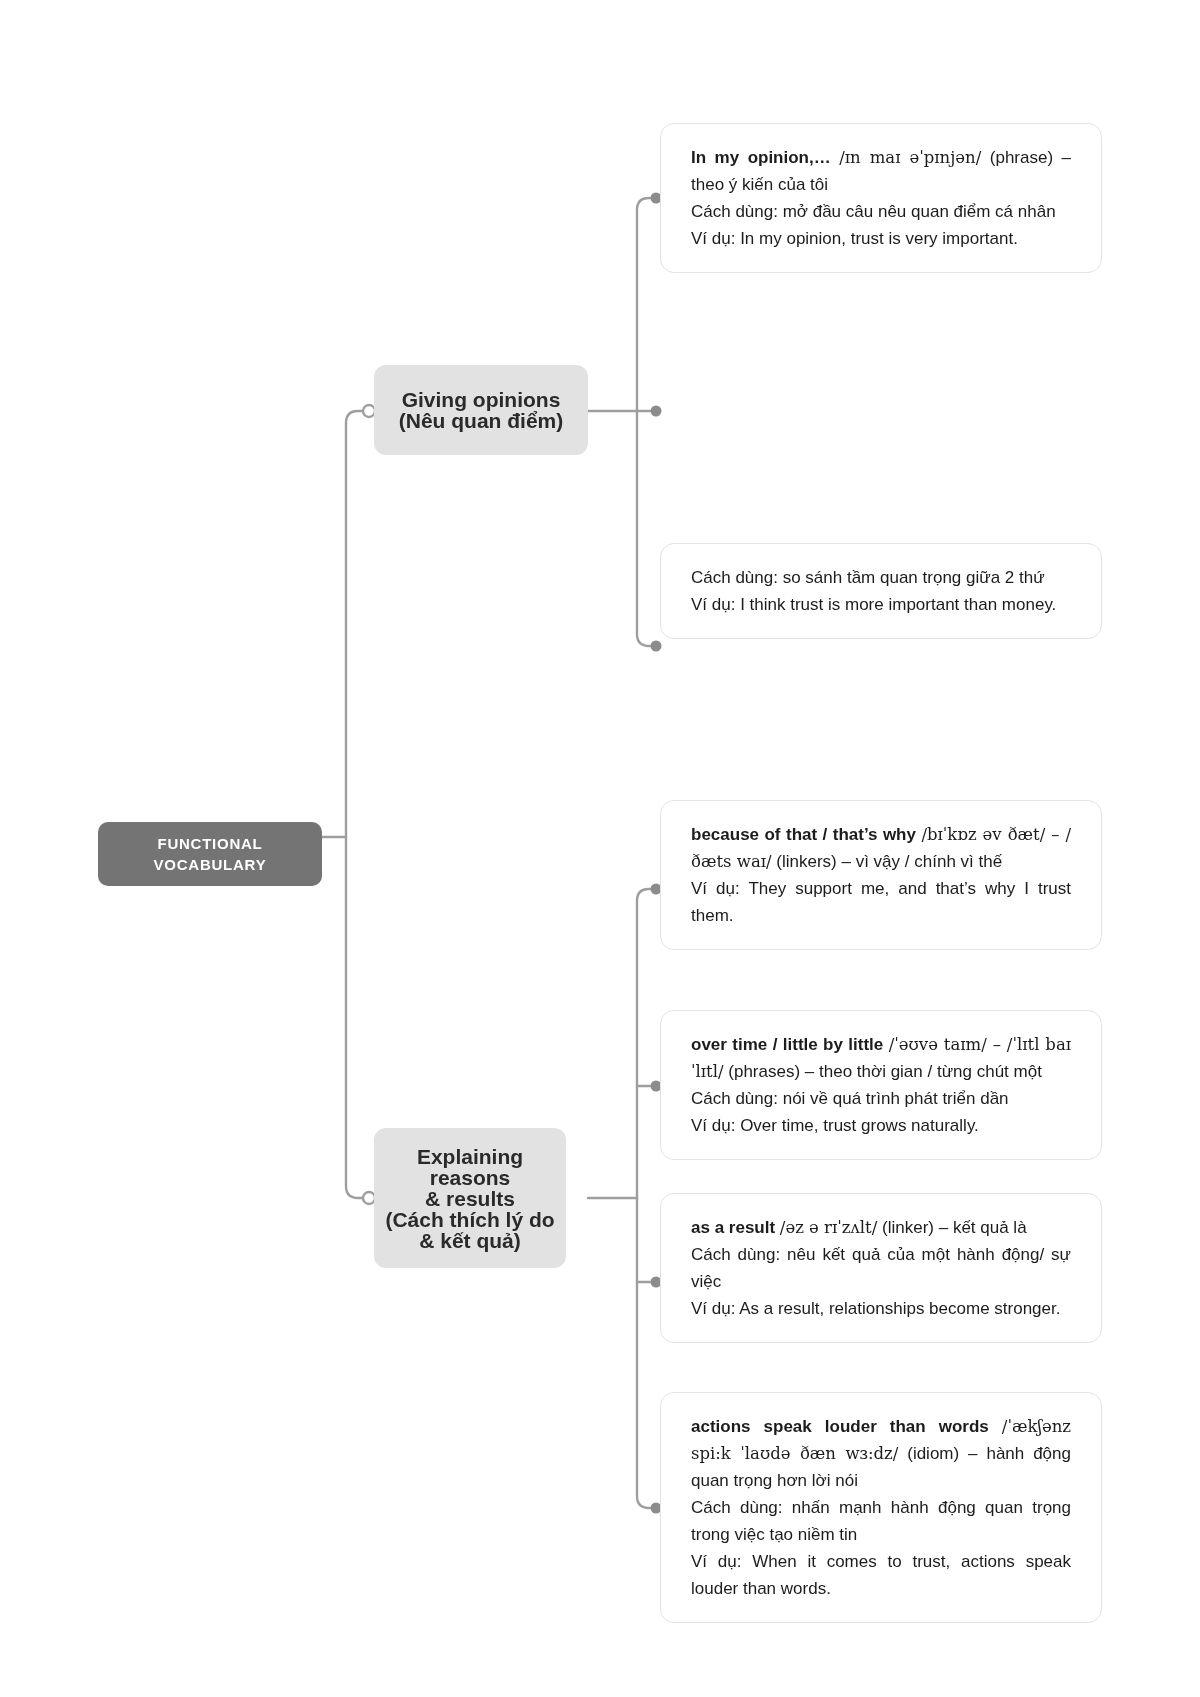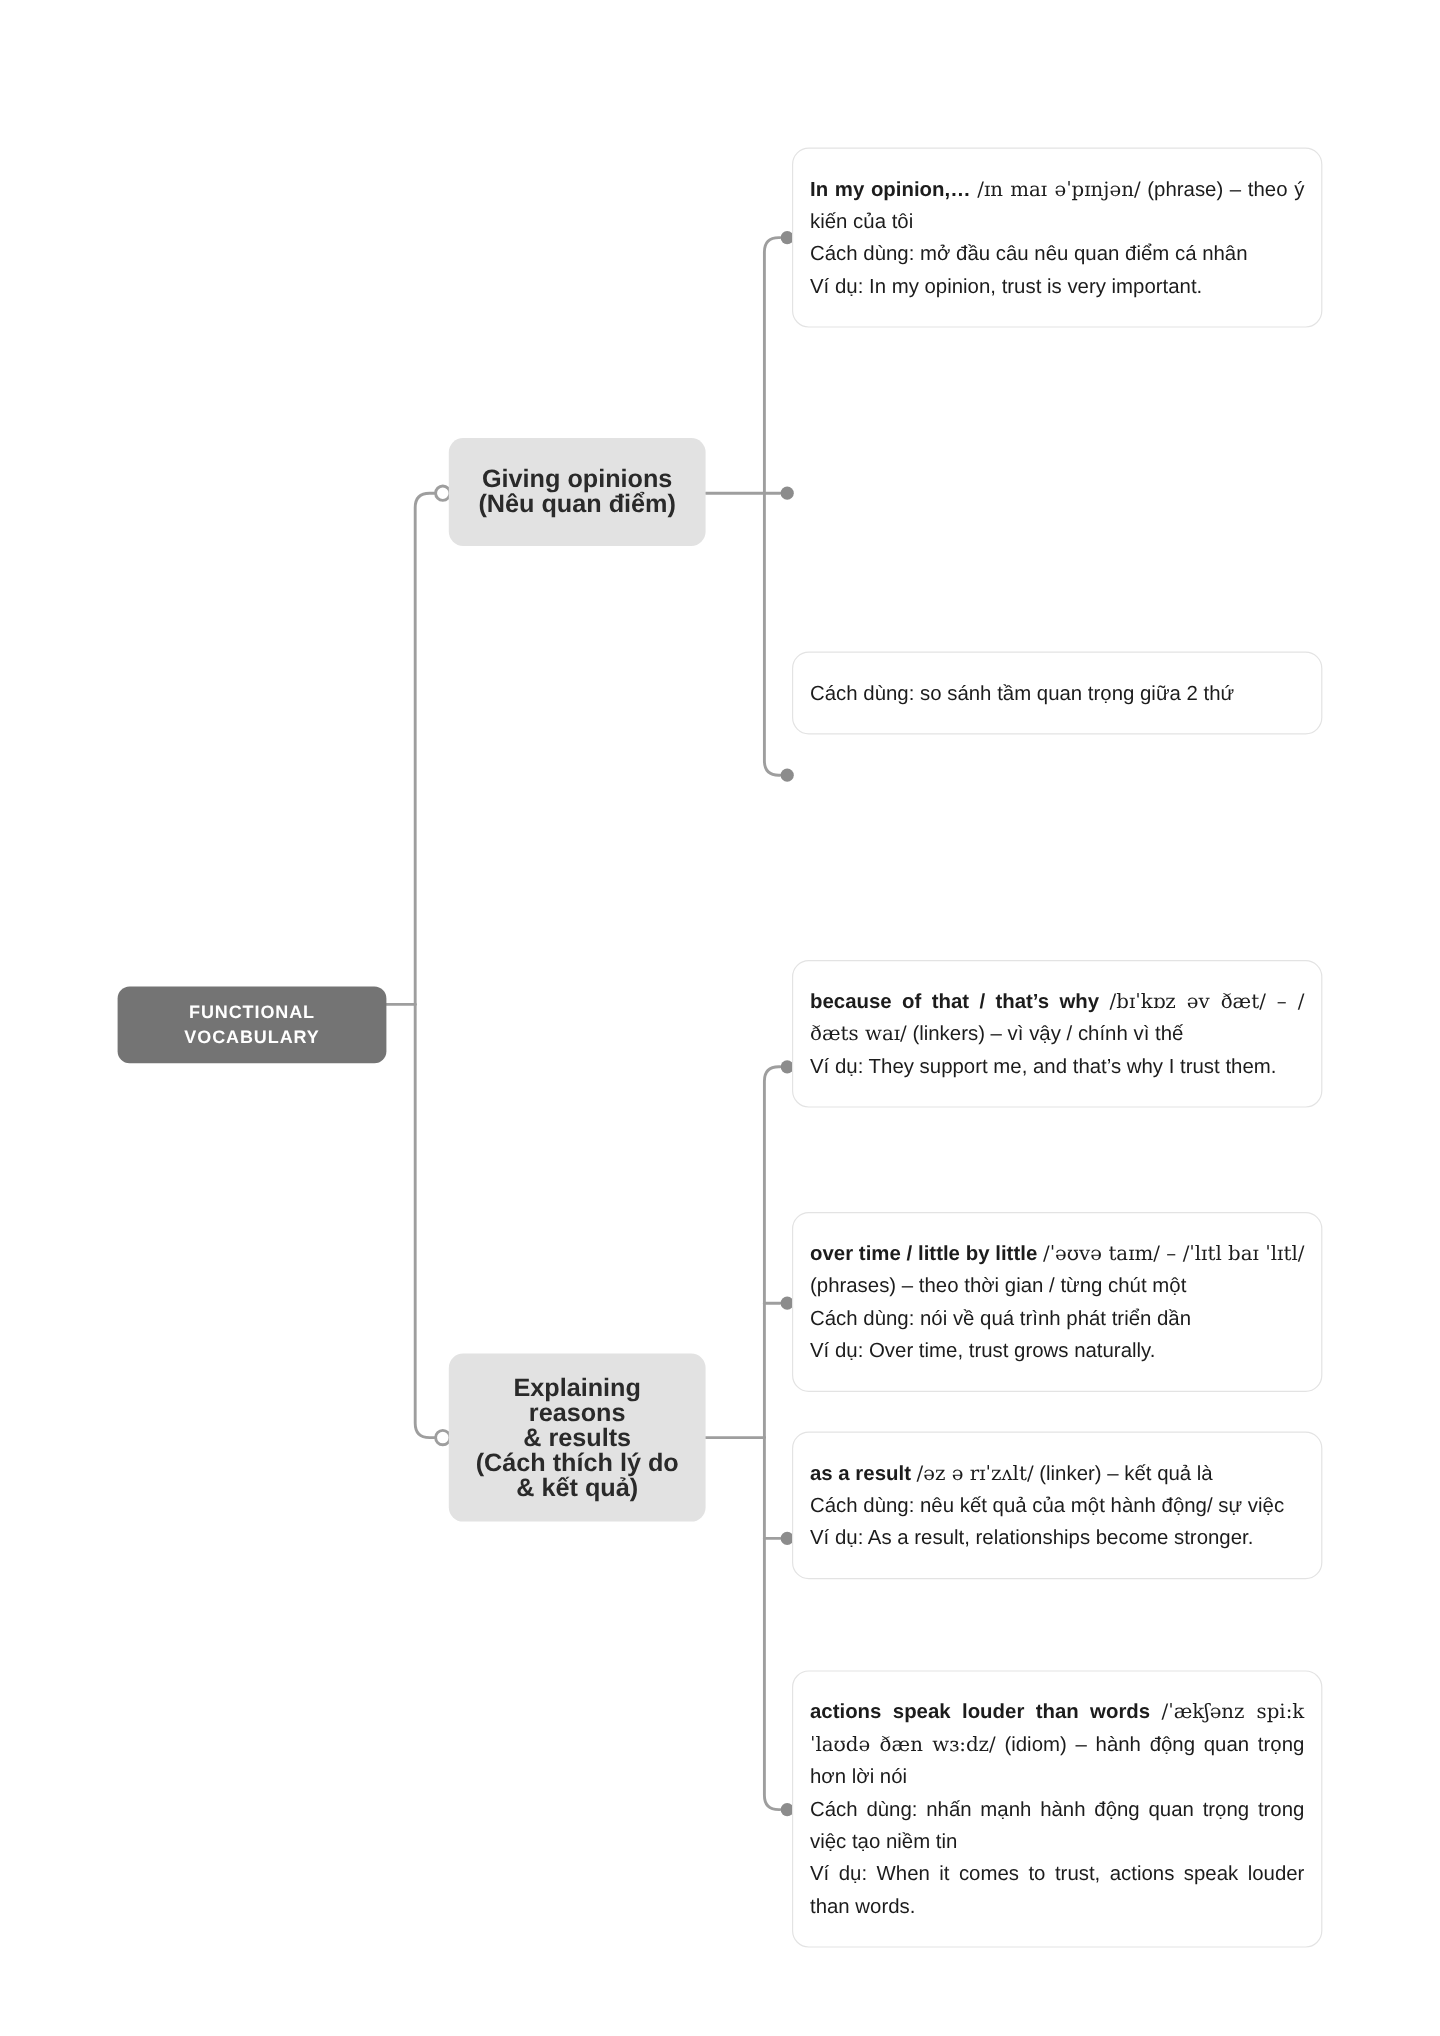--- a/index.html
+++ b/index.html
@@ -18,26 +18,26 @@
     display:flex;flex-direction:column;align-items:center;justify-content:center;
     text-align:center;
     margin-top:17px;
   }
   .branch{
     position:absolute;background:#e2e2e2;border-radius:12px;color:#2a2a2a;
     font-weight:bold;font-size:21px;line-height:21px;text-align:center;
     display:flex;flex-direction:column;align-items:center;justify-content:center;
   }
   .b1{left:374px;top:365px;width:214px;height:90px;}
-  .b2{left:374px;top:1128px;width:214px;height:140px;}
+  .b2{left:374px;top:1128px;width:192px;height:140px;}
 
   .card{
     position:absolute;left:660px;width:442px;box-sizing:border-box;
     background:#ffffff;border:1.6px solid #e3e3e3;border-radius:14px;
-    padding:20px 14px;font-size:17px;line-height:27px;text-align:justify;
+    padding:20px 30px;font-size:17px;line-height:27px;text-align:justify;
     color:#1c1c1c;
   }
   .card p{margin:0;}
   .head{font-weight:bold;}
   .ipa{font-family:"DejaVu Serif","DejaVu Sans",serif;font-size:16.5px;}
   .c1{top:123px}.c2{top:308px}.c3{top:543px}.c4{top:800px}
   .c5{top:1010px}.c6{top:1193px}.c7{top:1392px}
 </style>
 </head>
 <body>
@@ -93,20 +93,21 @@
 
   <div class="card c1">
     <p class="entry"><span class="head">In my opinion,…</span> <span class="ipa">/ɪn maɪ əˈpɪnjən/</span> <span class="tail">(phrase) – theo ý kiến của tôi</span></p>
     <p class="usage">Cách dùng: mở đầu câu nêu quan điểm cá nhân</p>
     <p class="example">Ví dụ: In my opinion, trust is very important.</p>
   </div>
 
 
   <div class="card c3">
     <p class="usage">Cách dùng: so sánh tầm quan trọng giữa 2 thứ</p>
+    <p class="example">Ví dụ: I think trust is more important than money.</p>
   </div>
 
   <div class="card c4">
     <p class="entry"><span class="head">because of that / that’s why</span> <span class="ipa">/bɪˈkɒz əv ðæt/ – /ðæts waɪ/</span> <span class="tail">(linkers) – vì vậy / chính vì thế</span></p>
     <p class="example">Ví dụ: They support me, and that’s why I trust them.</p>
   </div>
 
   <div class="card c6">
     <p class="entry"><span class="head">as a result</span> <span class="ipa">/əz ə rɪˈzʌlt/</span> <span class="tail">(linker) – kết quả là</span></p>
     <p class="usage">Cách dùng: nêu kết quả của một hành động/ sự việc</p>

